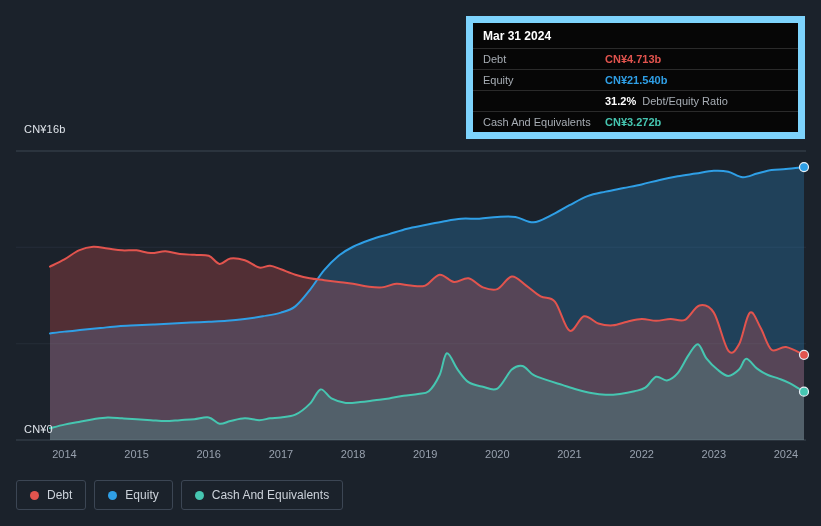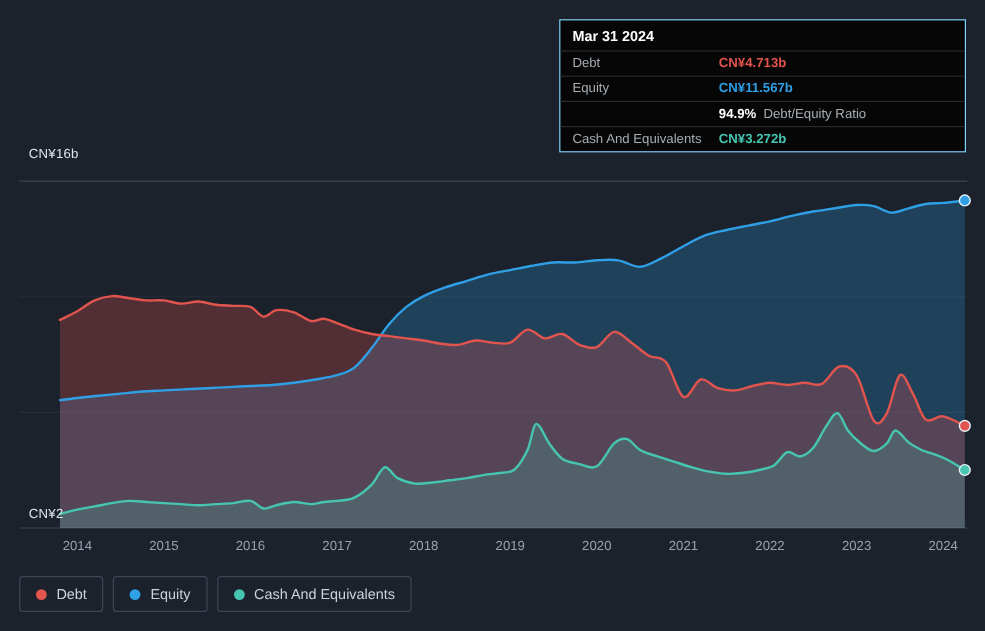--- a/index.html
+++ b/index.html
@@ -6,21 +6,21 @@
   .stage{
     position:relative;width:821px;height:526px;background:#1b222b;
     font-family:"Liberation Sans",sans-serif;overflow:hidden;
   }
   svg{position:absolute;inset:0;font-family:"Liberation Sans",sans-serif;}
   .y-label{position:absolute;font-size:11px;color:#dfe4ea;letter-spacing:.2px;}
   .y-label.top{left:24px;top:123px;}
   .y-label.bottom{left:24px;top:423px;}
   .tooltip{
     position:absolute;left:466px;top:16px;width:339px;background:#060606;
-    border:1px solid #7dd3fc;color:#fff;font-size:11px;box-sizing:border-box;
+    border:7px solid #7dd3fc;color:#fff;font-size:11px;box-sizing:border-box;
   }
   .tt-title{padding:6px 10px 5px;font-size:12px;font-weight:bold;color:#ffffff;}
   .tt-row{display:flex;align-items:center;border-top:1px solid #2a2a2a;padding:4px 10px;}
   .tt-label{width:122px;flex:none;color:#a7adb4;}
   .tt-value{font-weight:bold;}
   .tt-ratio-rest{font-weight:normal;color:#a7adb4;margin-left:6px;}
   .legend{position:absolute;left:16px;bottom:16px;display:flex;gap:8px;}
   .legend-item{
     display:flex;align-items:center;gap:8px;border:1px solid #3c4654;border-radius:3px;
     padding:7px 13px;color:#ccd2da;font-size:12px;background:transparent;cursor:pointer;
@@ -54,36 +54,36 @@
       <text x="353.0430622009589" y="458" fill="#98a1ae" font-size="11" text-anchor="middle">2018</text>
       <text x="425.1961722488055" y="458" fill="#98a1ae" font-size="11" text-anchor="middle">2019</text>
       <text x="497.34928229665206" y="458" fill="#98a1ae" font-size="11" text-anchor="middle">2020</text>
       <text x="569.5023923444986" y="458" fill="#98a1ae" font-size="11" text-anchor="middle">2021</text>
       <text x="641.6555023923453" y="458" fill="#98a1ae" font-size="11" text-anchor="middle">2022</text>
       <text x="713.8086124401917" y="458" fill="#98a1ae" font-size="11" text-anchor="middle">2023</text>
       <text x="785.9617224880384" y="458" fill="#98a1ae" font-size="11" text-anchor="middle">2024</text>
     </svg>
 
   <div class="y-label top">CN¥16b</div>
-  <div class="y-label bottom">CN¥2</div>
+  <div class="y-label bottom">CN¥0</div>
 
   <div class="tooltip">
     <div class="tt-title">Mar 31 2024</div>
     <div class="tt-row">
       <span class="tt-label">Debt</span>
       <span class="tt-value" style="color: rgb(226, 84, 78);">CN¥4.713b</span>
     </div>
     <div class="tt-row">
       <span class="tt-label">Equity</span>
-      <span class="tt-value" style="color: rgb(47, 159, 230);">CN¥11.567b</span>
+      <span class="tt-value" style="color: rgb(47, 159, 230);">CN¥21.540b</span>
     </div>
     <div class="tt-row">
       <span class="tt-label"></span>
       <span class="tt-value">
-        <span>94.9%</span><span class="tt-ratio-rest">Debt/Equity Ratio</span>
+        <span>31.2%</span><span class="tt-ratio-rest">Debt/Equity Ratio</span>
       </span>
     </div>
     <div class="tt-row">
       <span class="tt-label">Cash And Equivalents</span>
       <span class="tt-value" style="color: rgb(70, 198, 177);">CN¥3.272b</span>
     </div>
   </div>
 
   <div class="legend">
     <div class="legend-item">

